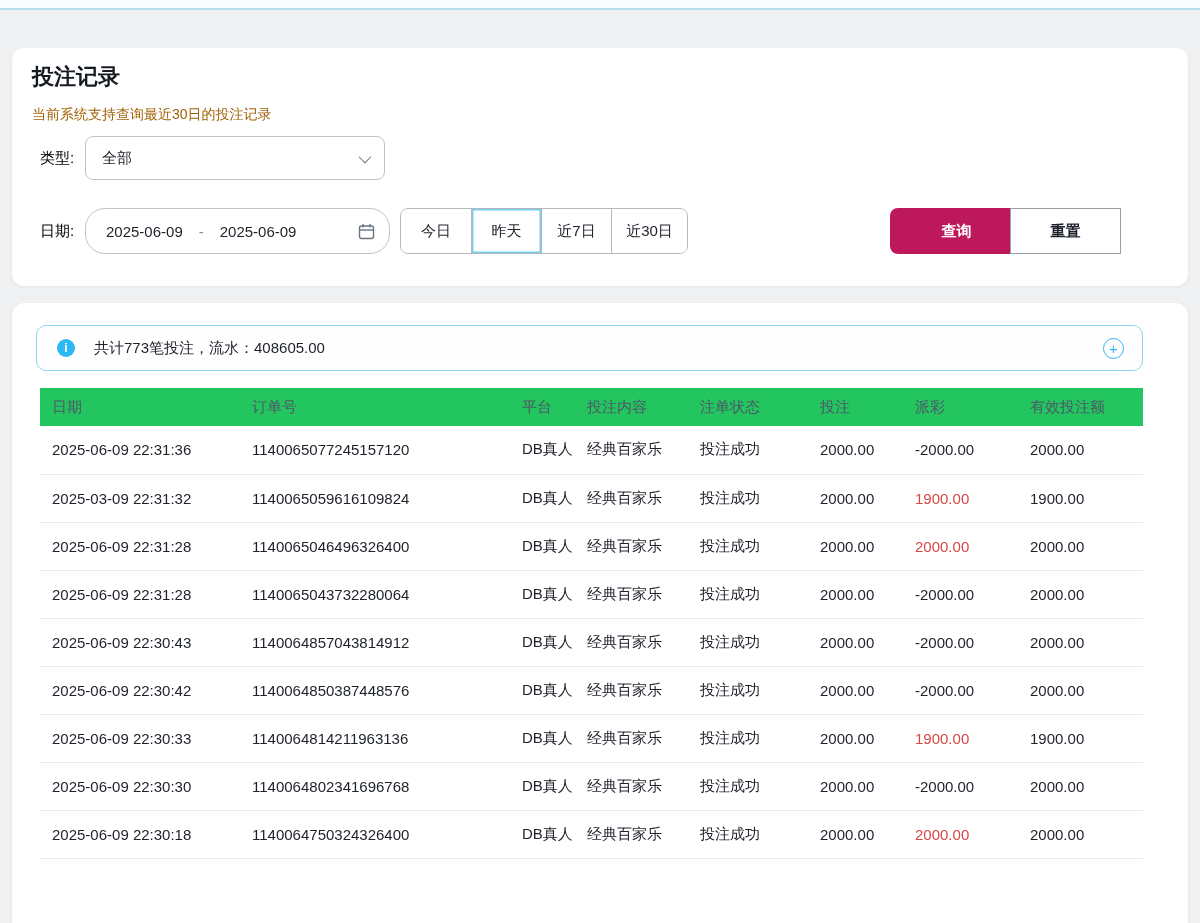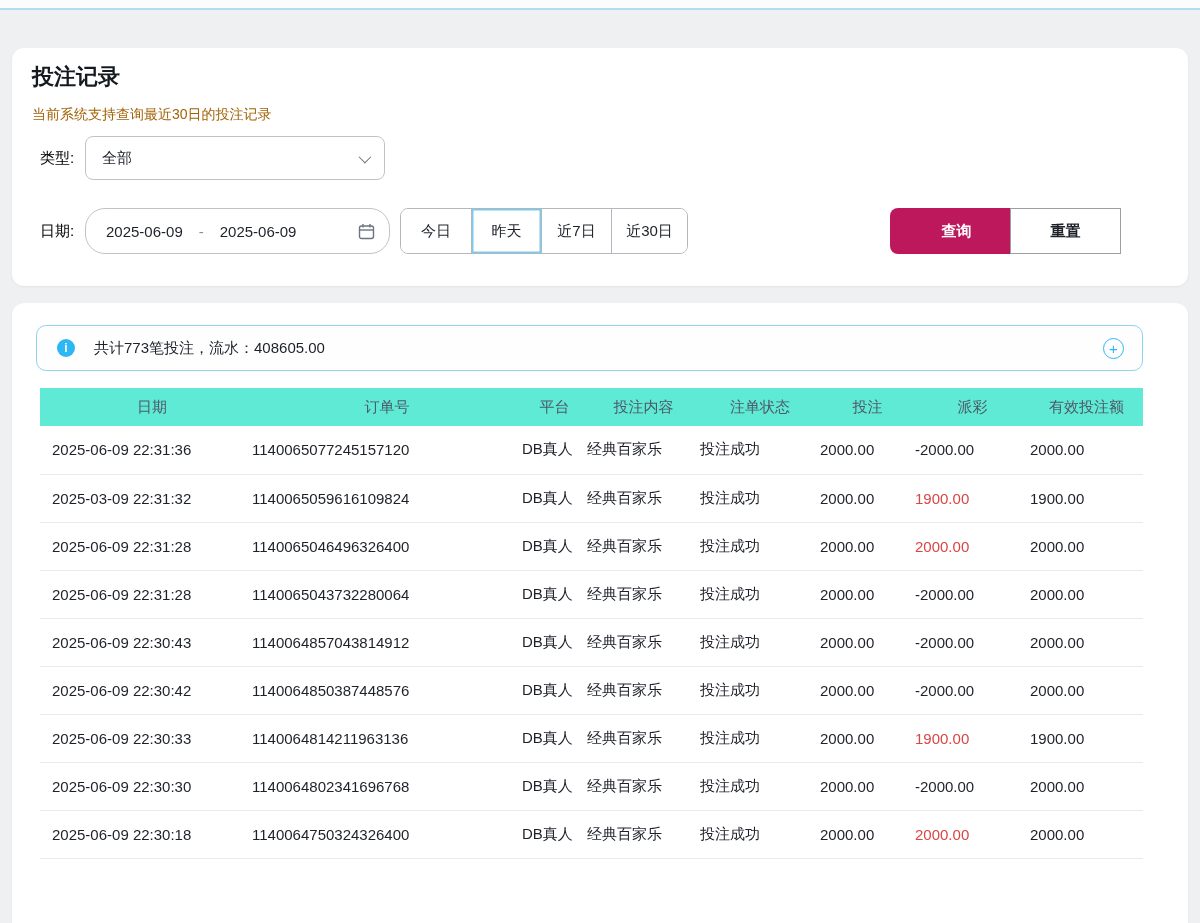--- a/index.html
+++ b/index.html
@@ -59,21 +59,21 @@
   .info-icon { width:18px; height:18px; border-radius:50%; background:#2db7f5;
     color:#fff; font-size:12px; font-weight:bold; font-style:normal;
     display:flex; align-items:center; justify-content:center; flex:0 0 auto; }
   .summary-text { margin-left:19px; font-size:15px; color:#1d2129; }
   .expand-icon { margin-left:auto; width:21px; height:21px; border:1.4px solid #2db7f5;
     border-radius:50%; color:#2db7f5; font-size:15px; line-height:1;
     display:flex; align-items:center; justify-content:center; cursor:pointer; }
 
   table.bet-table { position:absolute; left:28px; top:85px; width:1103px;
     border-collapse:collapse; table-layout:fixed; font-size:15px; }
-  .bet-table thead th { background:#5eead4; height:38px; text-align:center;
+  .bet-table thead th { background:#22c55e; height:38px; text-align:left;
     font-weight:normal; color:#4e5969; }
   .bet-table tbody td { height:48px; border-bottom:1px solid #e8eaed; color:#1d2129; }
   .bet-table th:first-child, .bet-table td:first-child { padding-left:12px; }
   .bet-table td.red { color:#d94646; }
 </style>
 </head>
 <body>
 
 <div class="top-strip"></div>
 

